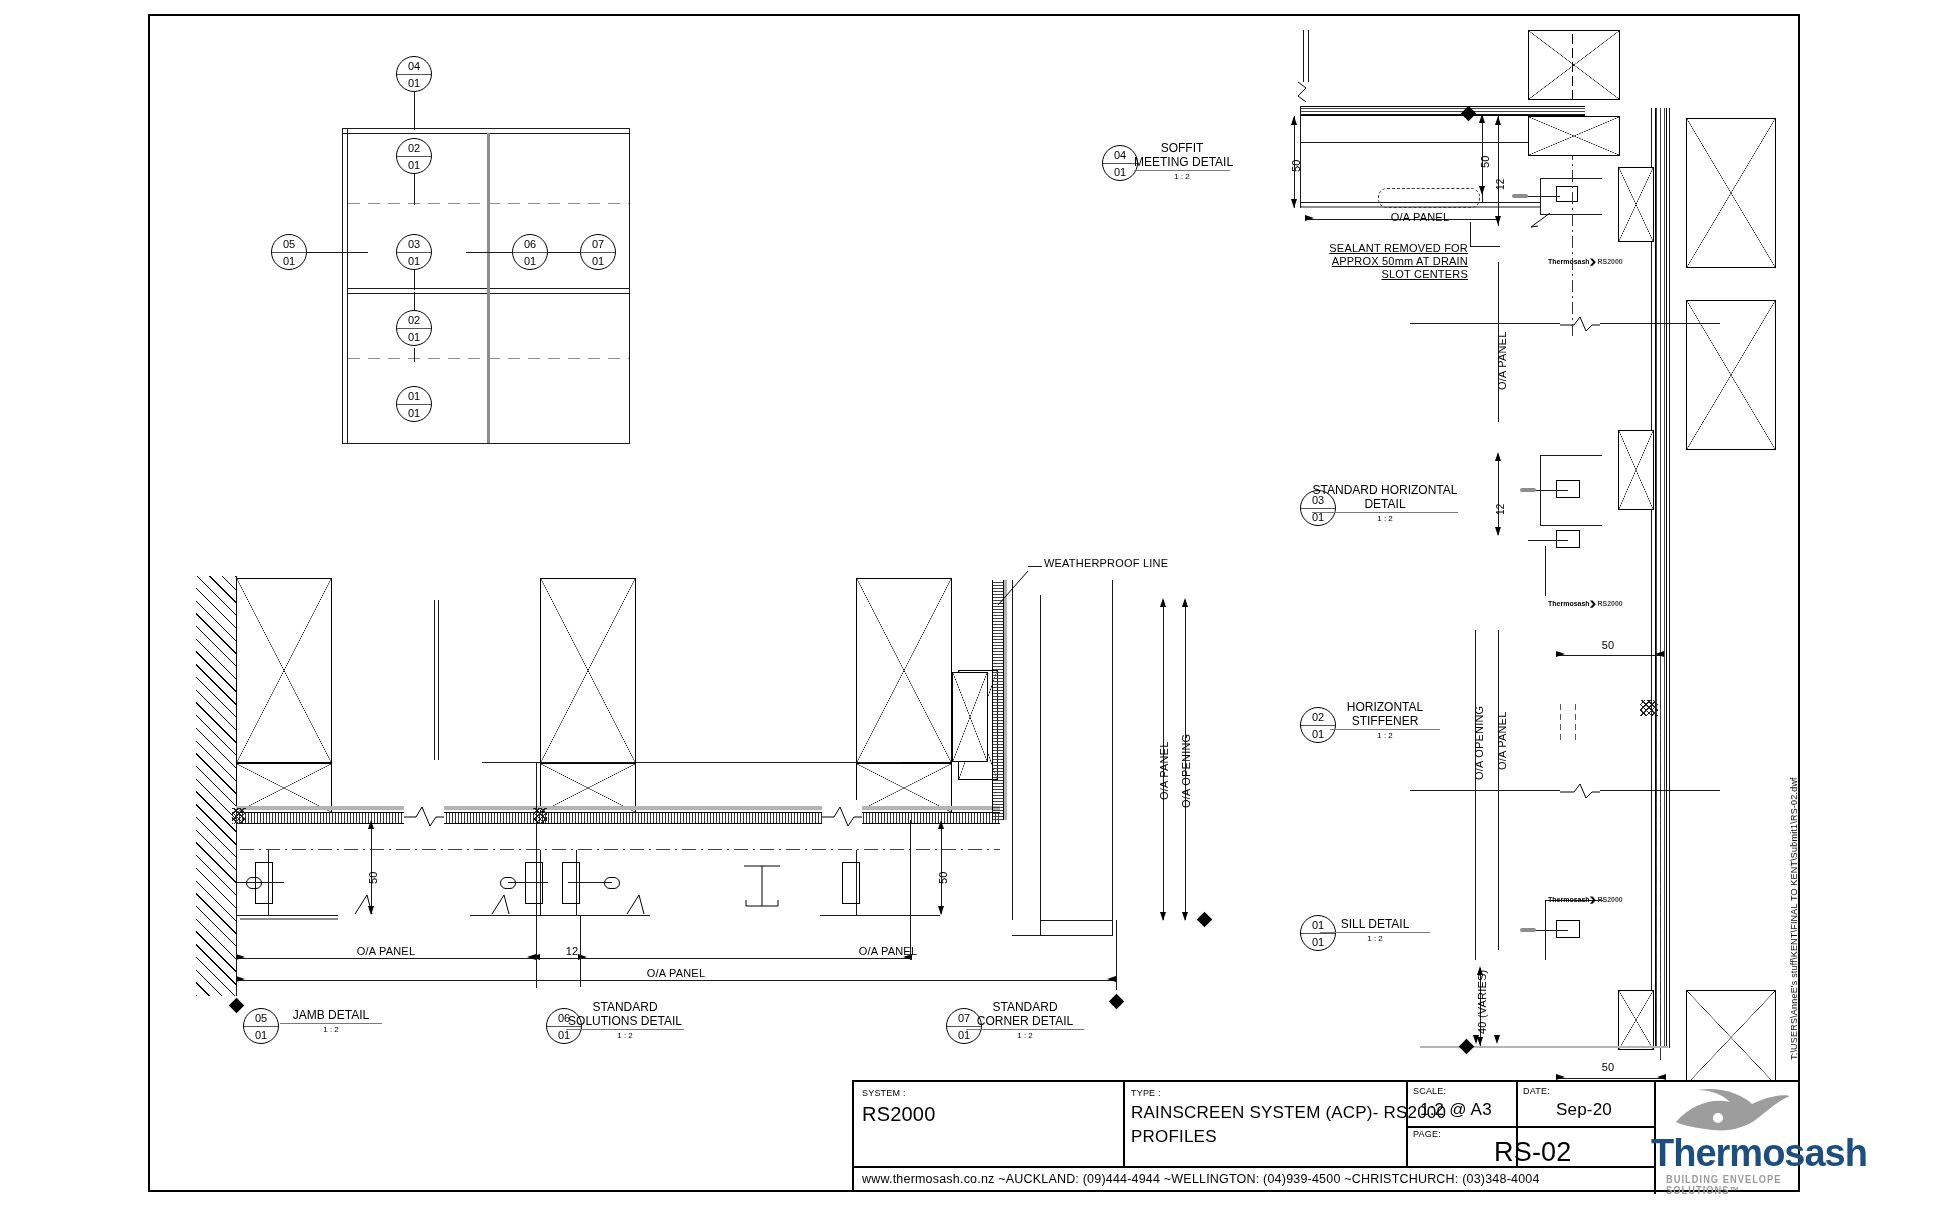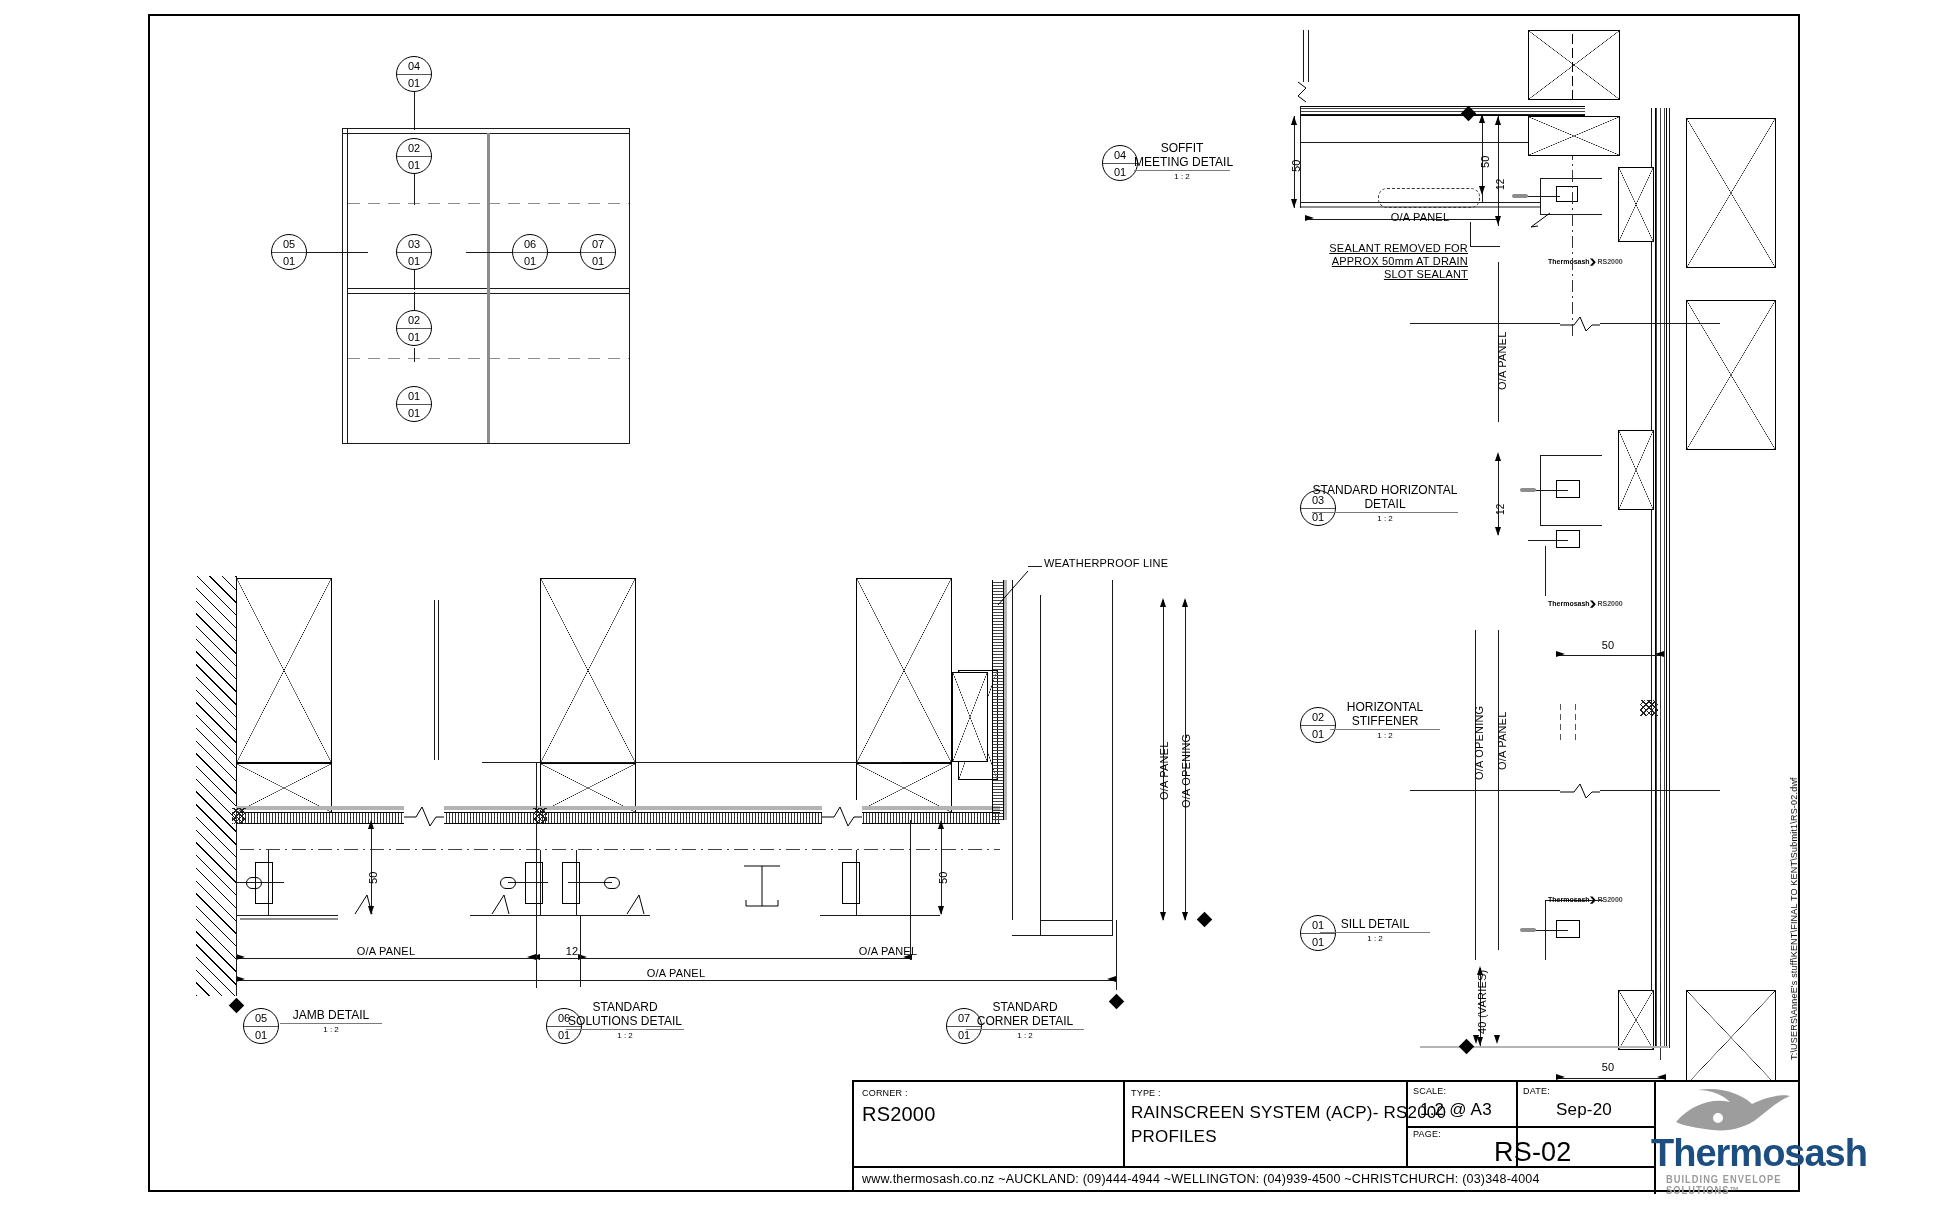--- a/index.html
+++ b/index.html
@@ -204,21 +204,21 @@
       <div class="ln hl thin" style="left:1305px;top:219px;width:195px;height:1px;"></div>
       <div class="arrR" style="left:1305px;top:215px;"></div>
       <div class="t t11 ctr" style="left:1420px;top:212px;">O/A PANEL</div>
     </div>
 
     <div>
       <div class="ln hl thin" style="left:1470px;top:246px;width:30px;height:1px;"></div>
       <div class="ln vl thin" style="left:1470px;top:222px;width:1px;height:25px;"></div>
       <div class="t t11 rgt" style="left:1300px;top:243px;width:168px;">SEALANT REMOVED FOR</div>
       <div class="t t11 rgt" style="left:1300px;top:256px;width:168px;">APPROX 50mm AT DRAIN</div>
-      <div class="t t11 rgt" style="left:1300px;top:269px;width:168px;">SLOT SEALANT</div>
+      <div class="t t11 rgt" style="left:1300px;top:269px;width:168px;">SLOT CENTERS</div>
     </div>
 
     <div class="boxx" style="left:1528px;top:30px;width:92px;height:70px;"></div>
     <div class="abs" style="left:1572px;top:30px;height:70px;width:1px;
          background-image:repeating-linear-gradient(0deg,#000 0 10px,transparent 10px 14px);"></div>
     <div class="boxx" style="left:1528px;top:116px;width:92px;height:40px;"></div>
 
     <div class="abs hatchv" style="left:1655px;top:108px;width:10px;height:940px;border-left:1px solid #000;border-right:1px solid #000;"></div>
     <div class="ln vl thin" style="left:1651px;top:108px;width:1px;height:940px;"></div>
     <div class="ln vl thin" style="left:1669px;top:108px;width:1px;height:940px;"></div>
@@ -623,21 +623,21 @@
   <div id="tblock">
 
     <div class="tb-vline" style="left:269px;top:0;height:84px;"></div>
     <div class="tb-vline" style="left:552px;top:0;height:84px;"></div>
     <div class="tb-vline" style="left:662px;top:0;height:84px;"></div>
     <div class="tb-vline" style="left:800px;top:0;height:112px;"></div>
     <div class="tb-hline" style="left:0;top:84px;width:800px;"></div>
     <div class="tb-hline" style="left:552px;top:44px;width:248px;"></div>
 
     <div class="cell" style="left:0;top:0;width:269px;height:84px;">
-      <div class="t lbl" style="left:8px;top:7px;">CORNER :</div>
+      <div class="t lbl" style="left:8px;top:7px;">SYSTEM :</div>
       <div class="t val" style="left:8px;top:22px;">RS2000</div>
     </div>
 
     <div class="cell" style="left:269px;top:0;width:283px;height:84px;">
       <div class="t lbl" style="left:8px;top:7px;">TYPE :</div>
       <div class="t val" style="left:8px;top:22px;font-size:17px;">RAINSCREEN SYSTEM (ACP)- RS2000</div>
       <div class="t val" style="left:8px;top:46px;font-size:17px;">PROFILES</div>
     </div>
 
     <div class="cell" style="left:552px;top:0;width:110px;height:44px;">

